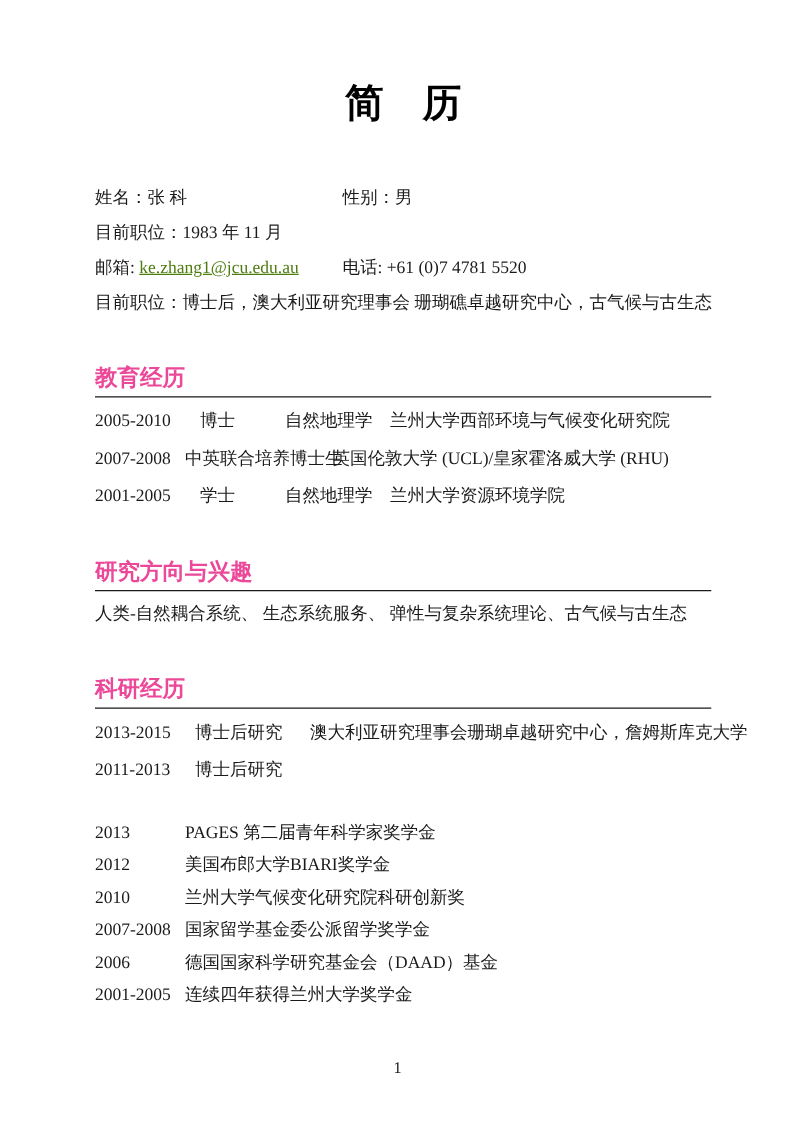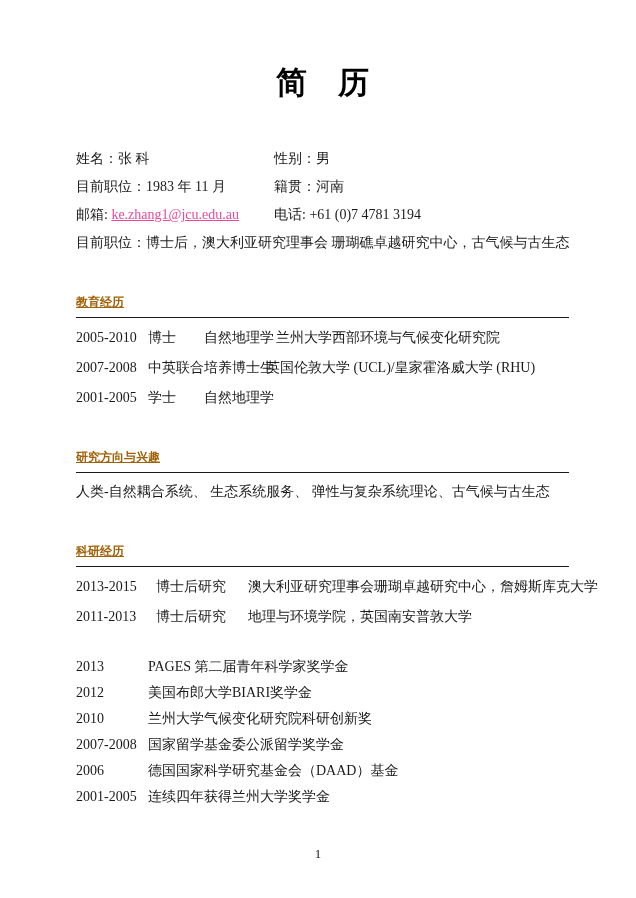--- a/index.html
+++ b/index.html
@@ -25,38 +25,37 @@
     color: #000;
   }
   .info-row {
     display: grid;
     grid-template-columns: 198px auto;
     line-height: 20px;
     margin-bottom: 8px;
   }
   .info-pair { white-space: nowrap; }
   .email-link {
-    color: #ec4899;
+    color: #4d7c0f;
     text-decoration: underline;
     cursor: pointer;
   }
   .position-line { line-height: 20px; margin-top: 0; white-space: nowrap; }
   .section { margin-top: 40px; }
   .section.tight { margin-top: 30px; }
   .section-heading {
     font-weight: bold;
-    font-size: 12px;
+    font-size: 18px;
     line-height: 19px;
     padding-bottom: 5px;
     border-bottom: 1.5px solid #1a1a1a;
-    color: #a16207;
-    text-decoration: underline;
+    color: #ec4899;
   }
   .row { line-height: 20px; margin-top: 10px; display: grid; }
-  .edu-row4 { grid-template-columns: 72px 56px 72px auto; }
+  .edu-row4 { grid-template-columns: 72px 56px 72px auto; gap: 12px; }
   .edu-row3 { grid-template-columns: 72px 118px auto; }
   .res-row  { grid-template-columns: 80px 92px auto; }
   .award-row { grid-template-columns: 72px auto; margin-top: 6px; line-height: 20px; font-family: Liberation Serif, serif; }
   .interest-line { line-height: 20px; margin-top: 9px; }
   .cell { white-space: nowrap; }
   .page-number {
     position: absolute;
     bottom: 40px;
     left: 0;
     width: 100%;
@@ -78,30 +77,27 @@
         <span>姓名：</span><span>张 科</span>
       </div>
       <div class="info-pair">
         <span>性别：</span><span>男</span>
       </div>
     </div>
     <div class="info-row">
       <div class="info-pair">
         <span>目前职位：</span><span>1983 年 11 月</span>
       </div>
-      <div class="info-pair">
-        <span>籍贯：</span><span>河南</span>
-      </div>
     </div>
     <div class="info-row">
       <div class="info-pair">
         <span>邮箱: </span><a class="email-link">ke.zhang1@jcu.edu.au</a>
       </div>
       <div class="info-pair">
-        <span>电话: </span><span>+61 (0)7 4781 3194</span>
+        <span>电话: </span><span>+61 (0)7 4781 5520</span>
       </div>
     </div>
     <div class="position-line">
       <span>目前职位：</span><span>博士后，澳大利亚研究理事会 珊瑚礁卓越研究中心，古气候与古生态</span>
     </div>
   </div>
 
   <div class="section">
     <div class="section-heading">教育经历</div>
     <div class="row edu-row4">
@@ -112,39 +108,39 @@
     </div>
     <div class="row edu-row3">
       <span class="cell">2007-2008</span>
       <span class="cell">中英联合培养博士生</span>
       <span class="cell">英国伦敦大学 (UCL)/皇家霍洛威大学 (RHU)</span>
     </div>
     <div class="row edu-row4">
       <span class="cell">2001-2005</span>
       <span class="cell">学士</span>
       <span class="cell">自然地理学</span>
+      <span class="cell">兰州大学资源环境学院</span>
     </div>
   </div>
 
   <div class="section">
     <div class="section-heading">研究方向与兴趣</div>
     <div class="interest-line">人类-自然耦合系统、 生态系统服务、 弹性与复杂系统理论、古气候与古生态</div>
   </div>
 
   <div class="section">
     <div class="section-heading">科研经历</div>
     <div class="row res-row">
       <span class="cell">2013-2015</span>
       <span class="cell">博士后研究</span>
       <span class="cell">澳大利亚研究理事会珊瑚卓越研究中心，詹姆斯库克大学</span>
     </div>
     <div class="row res-row">
       <span class="cell">2011-2013</span>
       <span class="cell">博士后研究</span>
-      <span class="cell">地理与环境学院，英国南安普敦大学</span>
     </div>
   </div>
 
   <div class="section tight">
     <div class="row award-row">
       <span class="cell">2013</span>
       <span class="cell">PAGES 第二届青年科学家奖学金</span>
     </div>
     <div class="row award-row">
       <span class="cell">2012</span>

